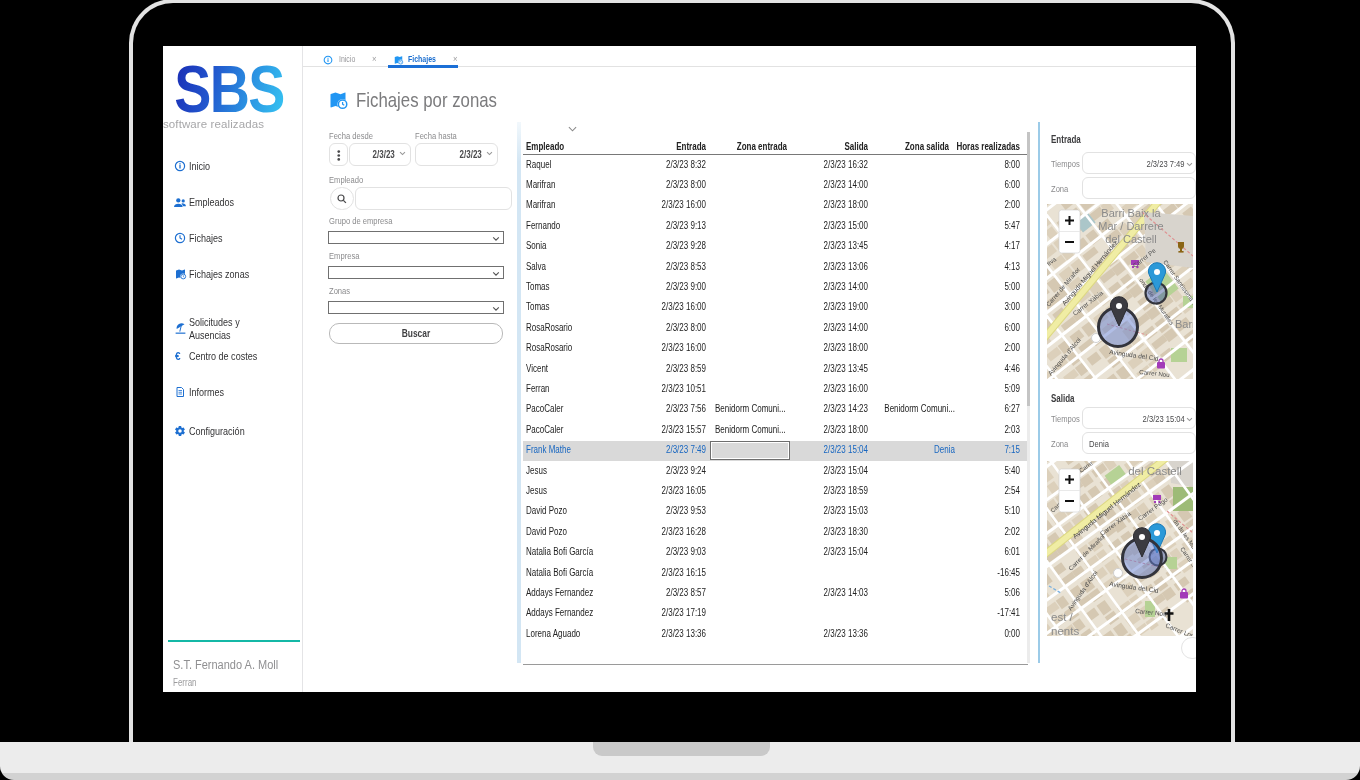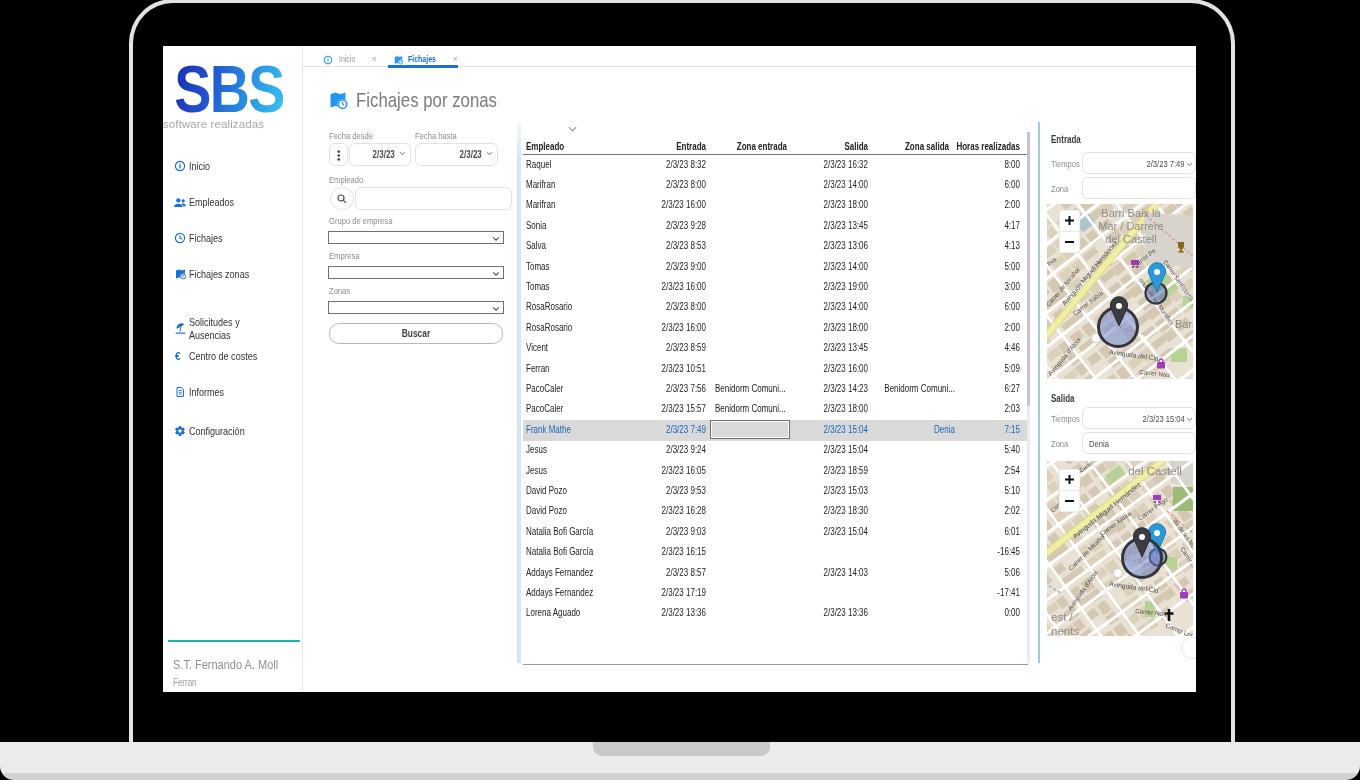--- a/index.html
+++ b/index.html
@@ -279,20 +279,28 @@
         <div class="c c5"></div>
         <div class="c c6">6:00</div>
       </div>
       <div class="trow">
         <div class="c c1">Marifran</div>
         <div class="c c2">2/3/23 16:00</div>
         <div class="c c3"></div>
         <div class="c c4">2/3/23 18:00</div>
         <div class="c c5"></div>
         <div class="c c6">2:00</div>
+      </div>
+      <div class="trow">
+        <div class="c c1">Fernando</div>
+        <div class="c c2">2/3/23 9:13</div>
+        <div class="c c3"></div>
+        <div class="c c4">2/3/23 15:00</div>
+        <div class="c c5"></div>
+        <div class="c c6">5:47</div>
       </div>
       <div class="trow">
         <div class="c c1">Sonia</div>
         <div class="c c2">2/3/23 9:28</div>
         <div class="c c3"></div>
         <div class="c c4">2/3/23 13:45</div>
         <div class="c c5"></div>
         <div class="c c6">4:17</div>
       </div>
       <div class="trow">

